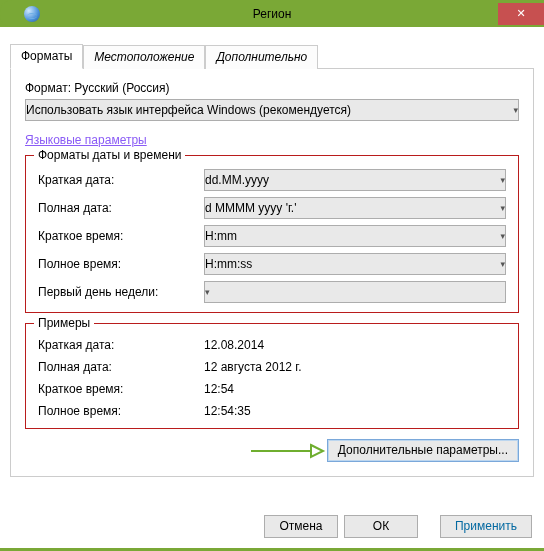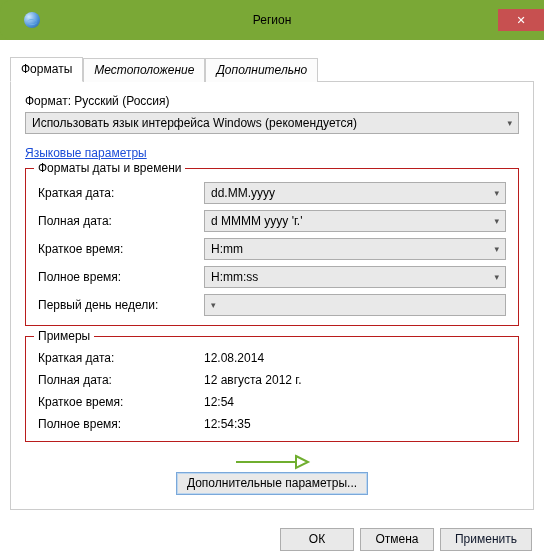--- a/index.html
+++ b/index.html
@@ -1,41 +1,41 @@
 <!DOCTYPE html>
 <html><head>
 <meta charset="utf-8">
 <style>
 * { box-sizing: border-box; margin: 0; padding: 0; font-family: "Segoe UI", Tahoma, sans-serif; font-size: 12px; }
 body { background: #7aa836; width: 544px; height: 551px; overflow: hidden; }
 .window { width: 544px; height: 551px;背景:#fff; }
-.titlebar { height: 40px; background: #7aa836; display: flex; align-items: center; padding: 0 0 0 24px; position: relative; border-radius: 12px; }
+.titlebar { height: 27px; background: #7aa836; display: flex; align-items: center; padding: 0 0 0 24px; position: relative; border-radius: 12px; }
 .titlebar .icon { width: 16px; height: 16px; background: radial-gradient(circle at 30% 30%, #cde8ff, #4a90d9 60%, #2a5a8a); border-radius: 50%; margin-right: 8px; position: relative; }
 .titlebar .icon::after{content:""; position:absolute; left:3px; top:7px; width:10px; height:4px; border:1px solid #6fb0e8; border-left:0; border-right:0; border-radius:50%;}
 .titlebar .title { position:absolute; left:0; right:0; text-align:center; color: #000; pointer-events:none;}
 .titlebar .close { width: 46px; height: 22px; background: #c75050; color: #fff; display: flex; align-items: center; justify-content: center; margin-left: auto; font-size: 13px; font-weight: 300; }
 .titlebar .close::before{content:"✕"; font-size:11px;}
 .client { background: #fff; width: 100%; height: calc(100% - 30px); padding: 6px 10px 10px 10px; display:flex; flex-direction:column;}
 .tabs { display: flex; border-bottom: 1px solid #ccc; margin-top: 11px; }
 .tab { padding: 4px 10px 5px 10px; border: 1px solid #ccc; border-bottom: none; margin-right: 0px; background: #fff; position: relative; cursor: default; }
 .tab:not(.active){ top:1px; background:#fcfcfc;font-style:italic;}
 .tab.active { border-bottom: 1px solid #fff; margin-bottom: -1px; z-index: 2; }
 .panel { border: 1px solid #ccc; border-top: none; padding: 12px 14px 14px 14px; flex:0 0 auto;}
 .row-label { margin-bottom: 4px; }
-.select { width: 100%; border: 1px solid #adadad; background: #e9e9e9; padding: 2px 6px; display: flex; align-items: center; height: 22px; }
+.select { width: 100%; border: 1px solid #adadad; background: #e9e9e9; padding: 2px 0; display: flex; align-items: center; height: 22px; }
 .select .val { flex: 1; }
 .select .arrow { font-size: 9px; color: #555; }
-.link { color: #1d4ed8; text-decoration: underline; display: inline-block; margin: 12px 0 8px 0; cursor: pointer; }
+.link { color: #8b5cf6; text-decoration: underline; display: inline-block; margin: 12px 0 8px 0; cursor: pointer; }
 .group { border: 1px solid #b91c1c; padding: 10px 12px 6px 12px; margin-bottom: 10px; position: relative; }
 .group .legend { position: absolute; top: -8px; left: 8px; background: #fff; padding: 0 4px; }
 .grow { display: grid; grid-template-columns: 166px 1fr; align-items: center; height: 28px; }
 .samples .grow { height: 22px; }
-.btnrow { display: flex; justify-content: flex-end; align-items: center; margin-top: 4px; flex-direction: column; }
+.btnrow { display: flex; justify-content: flex-end; align-items: center; margin-top: 4px; }
 .btn { border: 1px solid #adadad; background: #e9e9e9; padding: 3px 14px; min-width: 74px; text-align: center; height: 23px; line-height: 15px; cursor: default; }
-.btn.disabled { color: #0f172a; }
+.btn.disabled { color: #0369a1; margin-left: 16px; }
 .btn.focus { outline:1px solid #7aa8da; outline-offset:-1px; border-color:#7aa8da; box-shadow: inset 0 0 0 1px #bcd6ef; padding:3px 10px;}
 .footer { display: flex; justify-content: flex-end; gap: 6px; padding: 10px 2px 0 0; margin-top:auto; border-top:0;}
 .arrow-annot { position: relative; width: 80px; height: 20px; }
 .arrow-annot svg{position:absolute; left:0; top:-2px;}
 </style>
 </head>
 <body>
 
 <div class="window">
   <div class="titlebar">
@@ -123,18 +123,18 @@
             <line x1="4" y1="12" x2="64" y2="12" stroke="#6fae2f" stroke-width="2"></line>
             <polygon points="64,6 76,12 64,18" fill="none" stroke="#6fae2f" stroke-width="2"></polygon>
           </svg>
         </div>
         <div class="btn focus"><span>Дополнительные параметры...</span></div>
       </div>
 
     </div>
 
     <div class="footer">
+      <div class="btn"><span>Отмена</span></div>
       <div class="btn"><span>ОК</span></div>
-      <div class="btn"><span>Отмена</span></div>
       <div class="btn disabled"><span>Применить</span></div>
     </div>
   </div>
 </div>
 
 </body></html>

